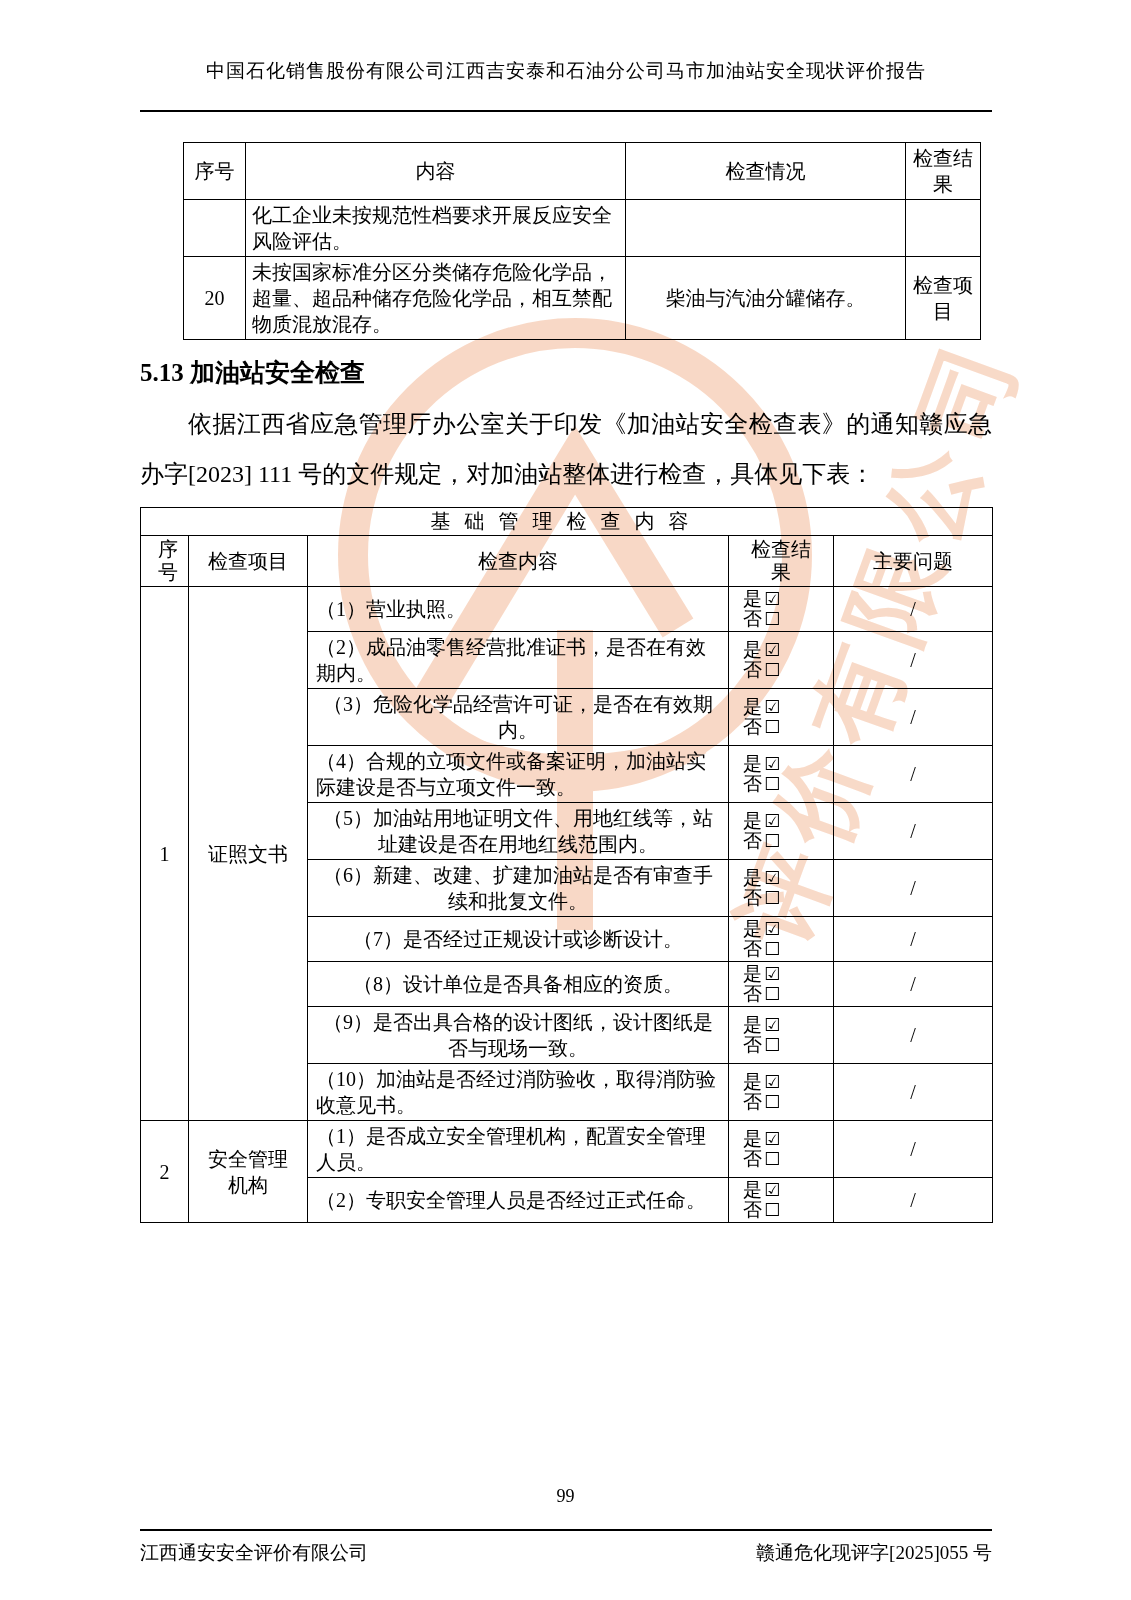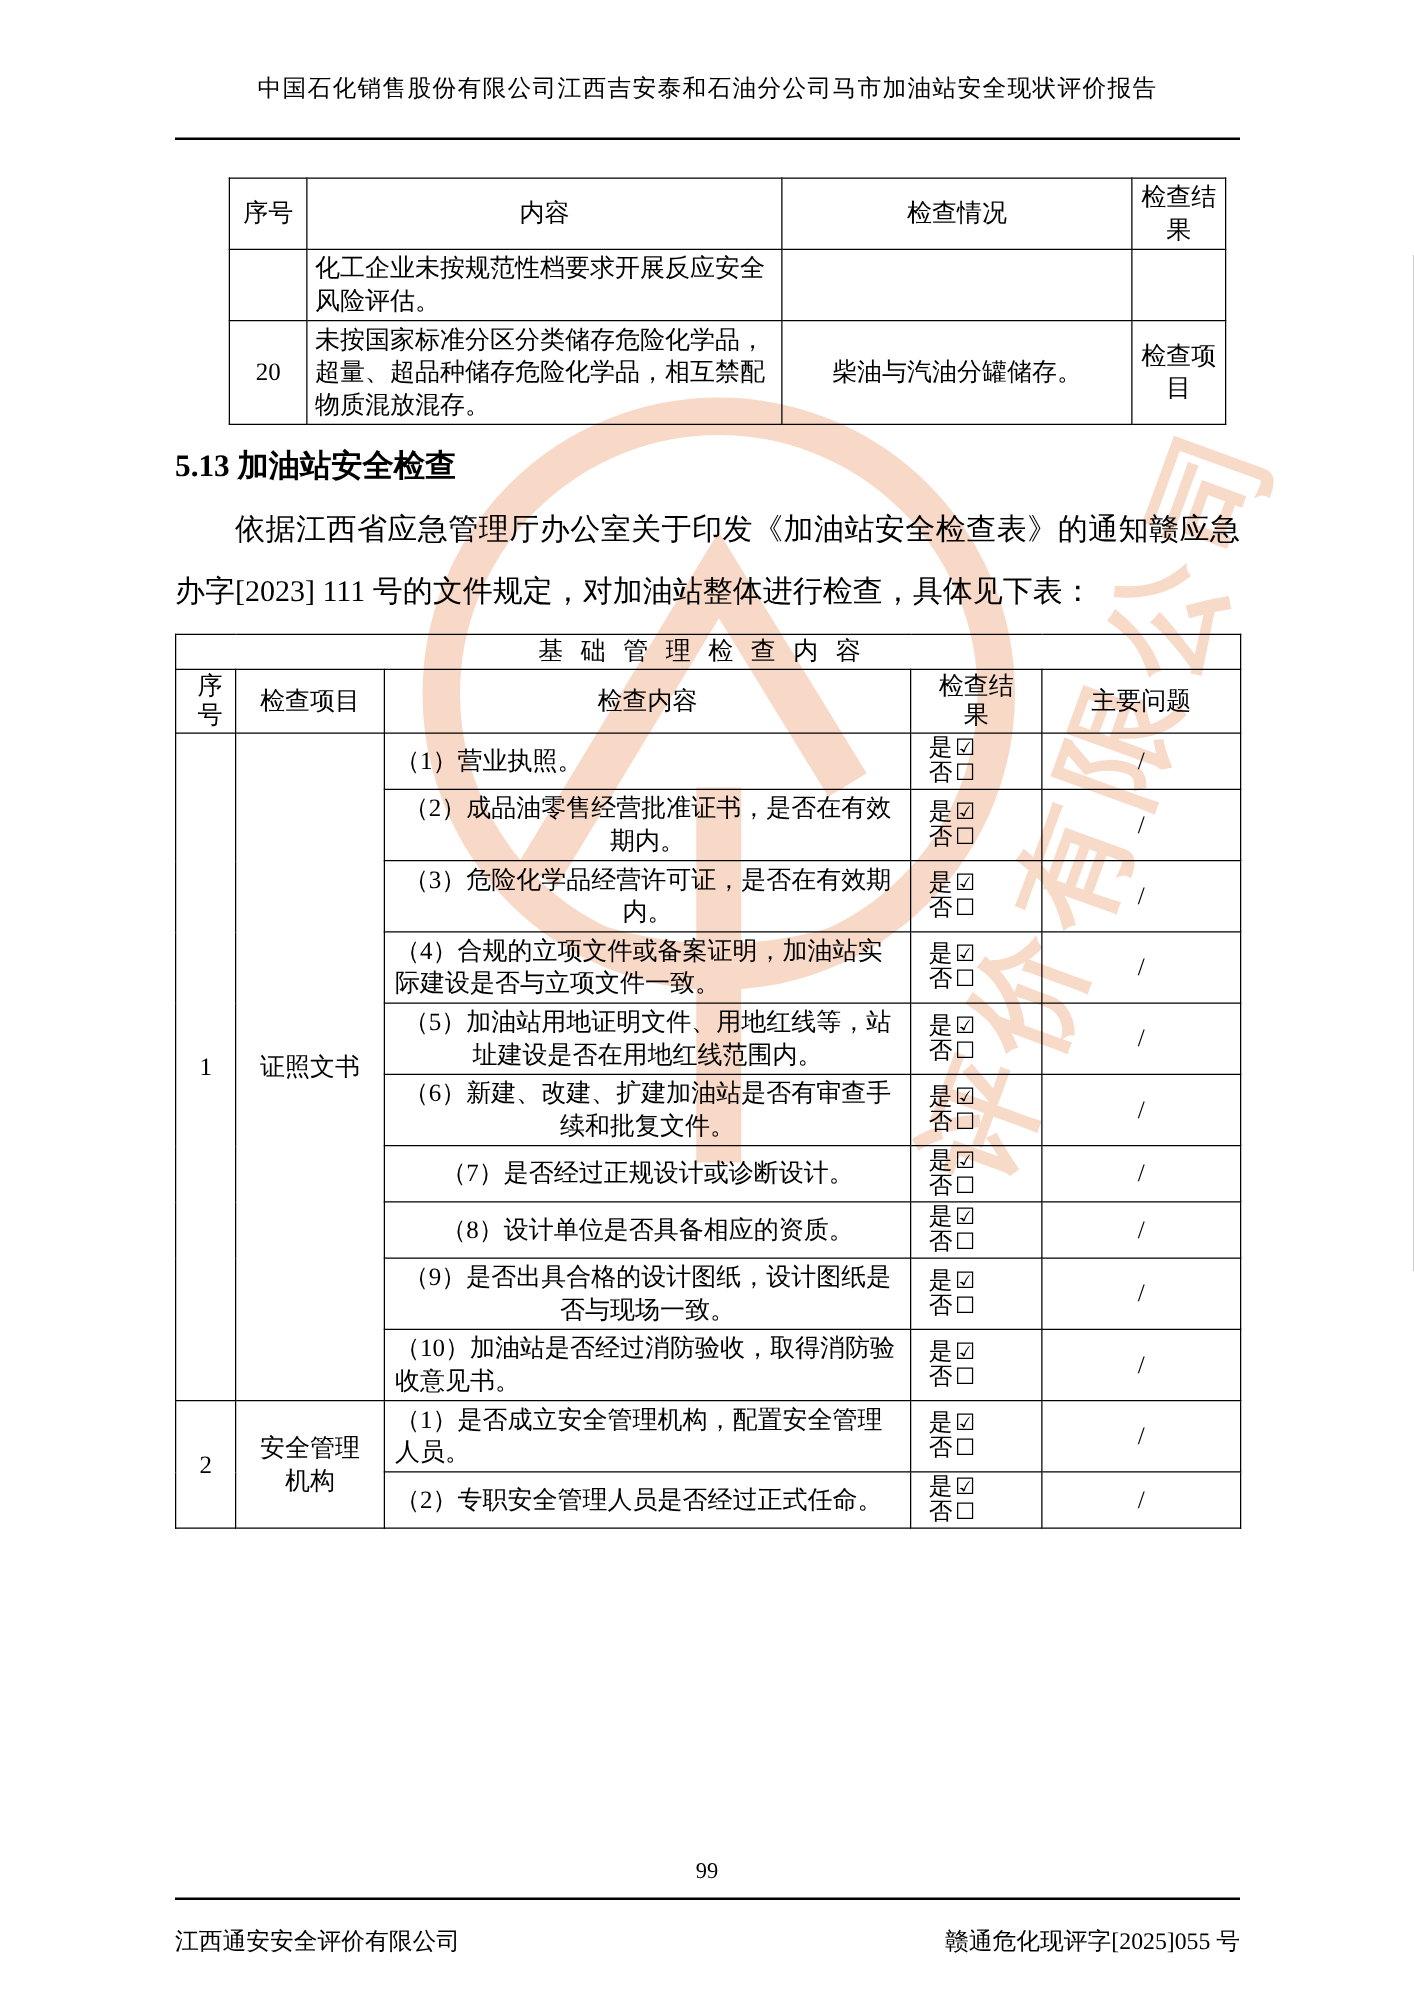--- a/index.html
+++ b/index.html
@@ -75,21 +75,21 @@
   .result-cell .cb { font-family: "DejaVu Sans", sans-serif; font-size: 18px; margin-left: 2px; }
   .problem-cell { text-align: center; padding: 2px 4px; }
 
   
   .page-number {
     position: absolute; left: 0; right: 0; bottom: 93px;
     text-align: center; font-size: 18px; z-index: 1;
   }
   .doc-footer {
     position: absolute; left: 140px; right: 139px; bottom: 34px;
-    border-top: 2px solid #000; padding-top: 20px;
+    border-top: 2px solid #000; padding-top: 9px;
     display: flex; justify-content: space-between;
     font-size: 19px; z-index: 1;
   }
 </style>
 </head>
 <body>
 
 <div class="page">
 
   <div class="watermark" style="color: rgb(240, 164, 120);">
@@ -168,21 +168,21 @@
             <td class="serial-cell" rowspan="10">1</td>
             <td class="project-cell" rowspan="10">证照文书</td>
             <td class="content-cell" style="text-align: left;">（1）营业执照。</td>
             <td class="result-cell">
               <div>是<span class="cb">☑</span></div>
               <div>否<span class="cb">☐</span></div>
             </td>
             <td class="problem-cell">/</td>
           </tr>
           <tr>
-            <td class="content-cell" style="text-align: center;">（2）成品油零售经营批准证书，是否在有效期内。</td>
+            <td class="content-cell" style="">（2）成品油零售经营批准证书，是否在有效期内。</td>
             <td class="result-cell">
               <div>是<span class="cb">☑</span></div>
               <div>否<span class="cb">☐</span></div>
             </td>
             <td class="problem-cell">/</td>
           </tr>
           <tr>
             <td class="content-cell" style="text-align: center;">（3）危险化学品经营许可证，是否在有效期内。</td>
             <td class="result-cell">
               <div>是<span class="cb">☑</span></div>

